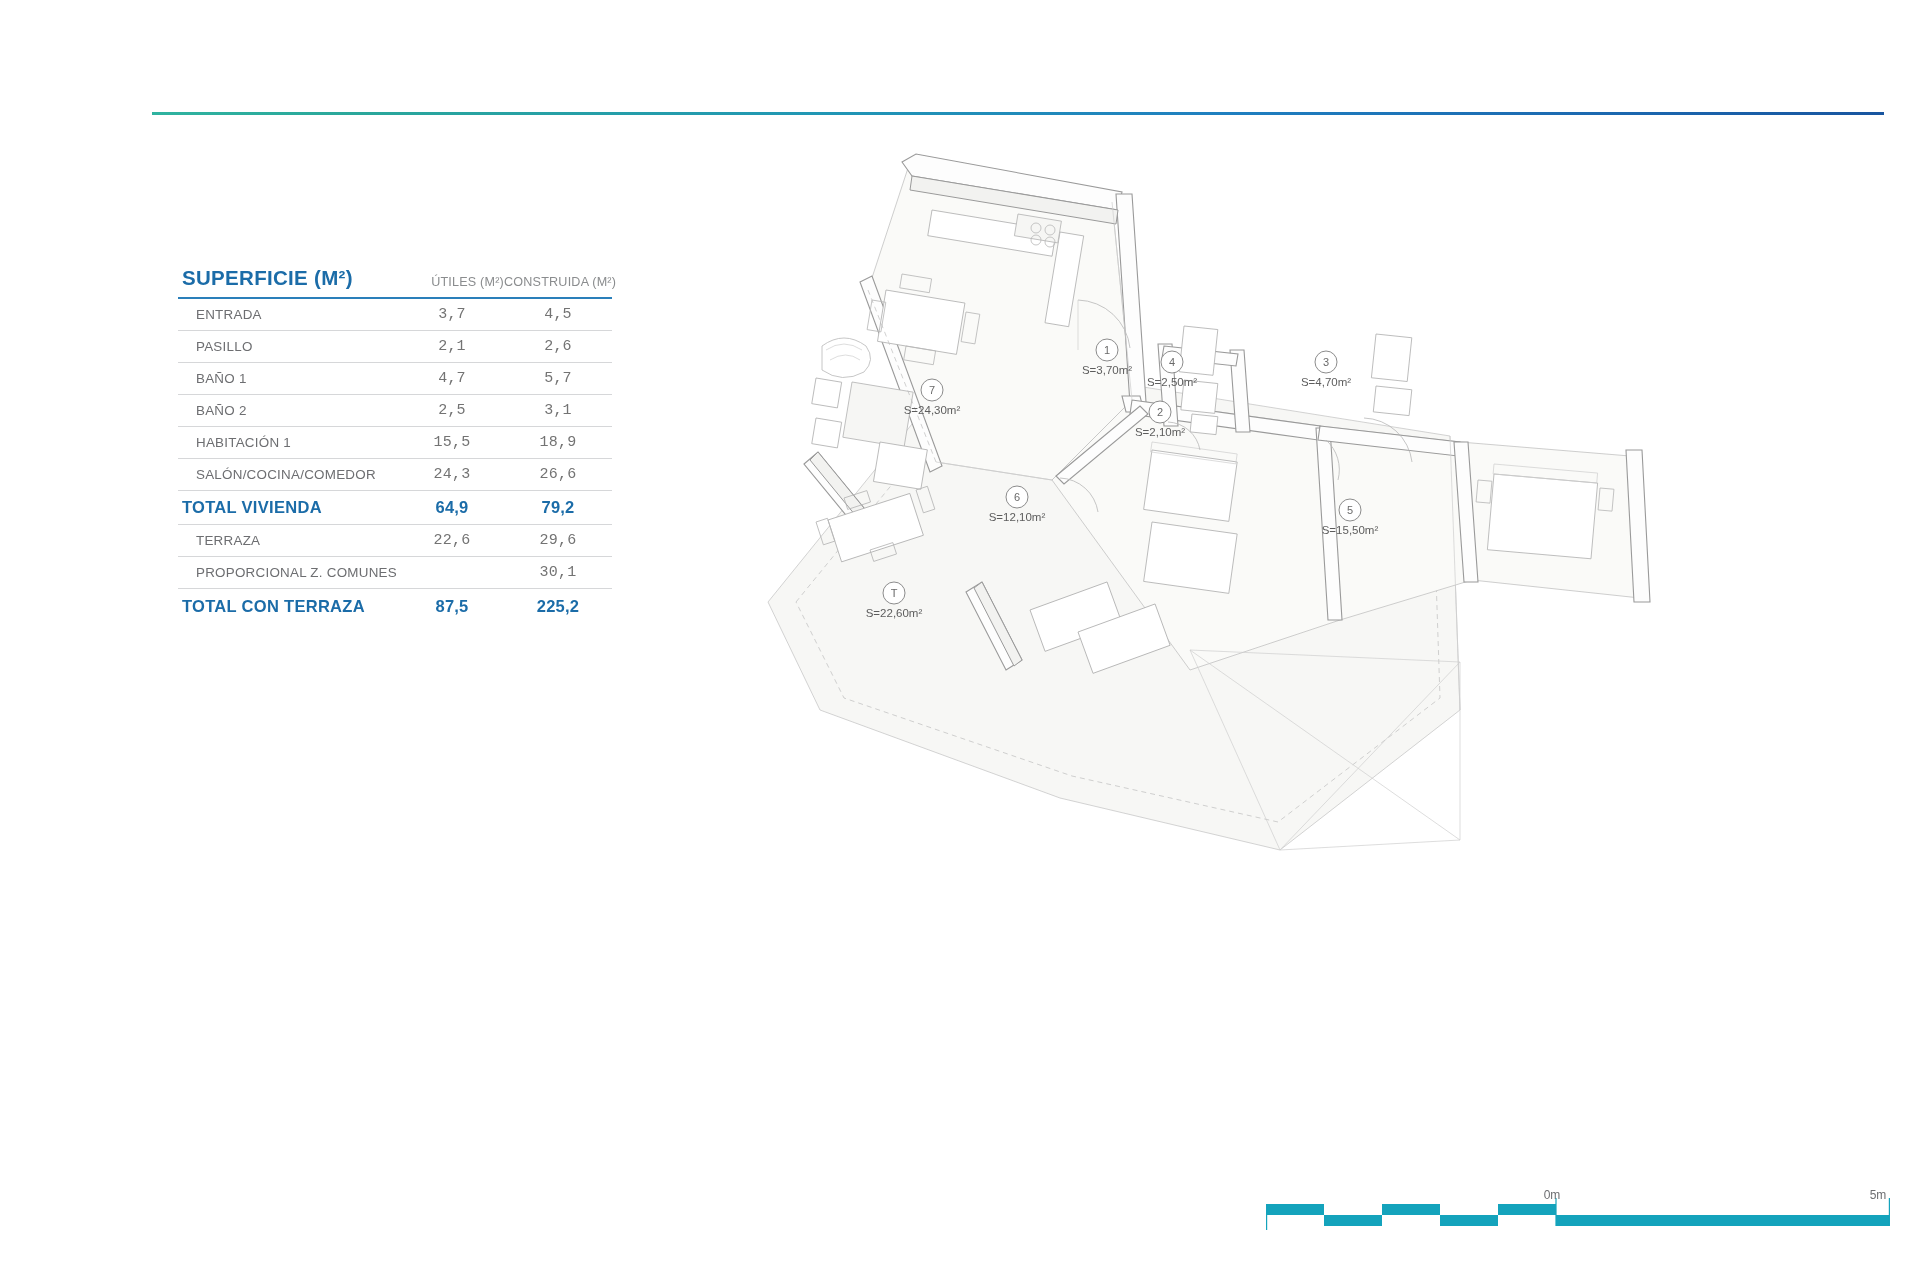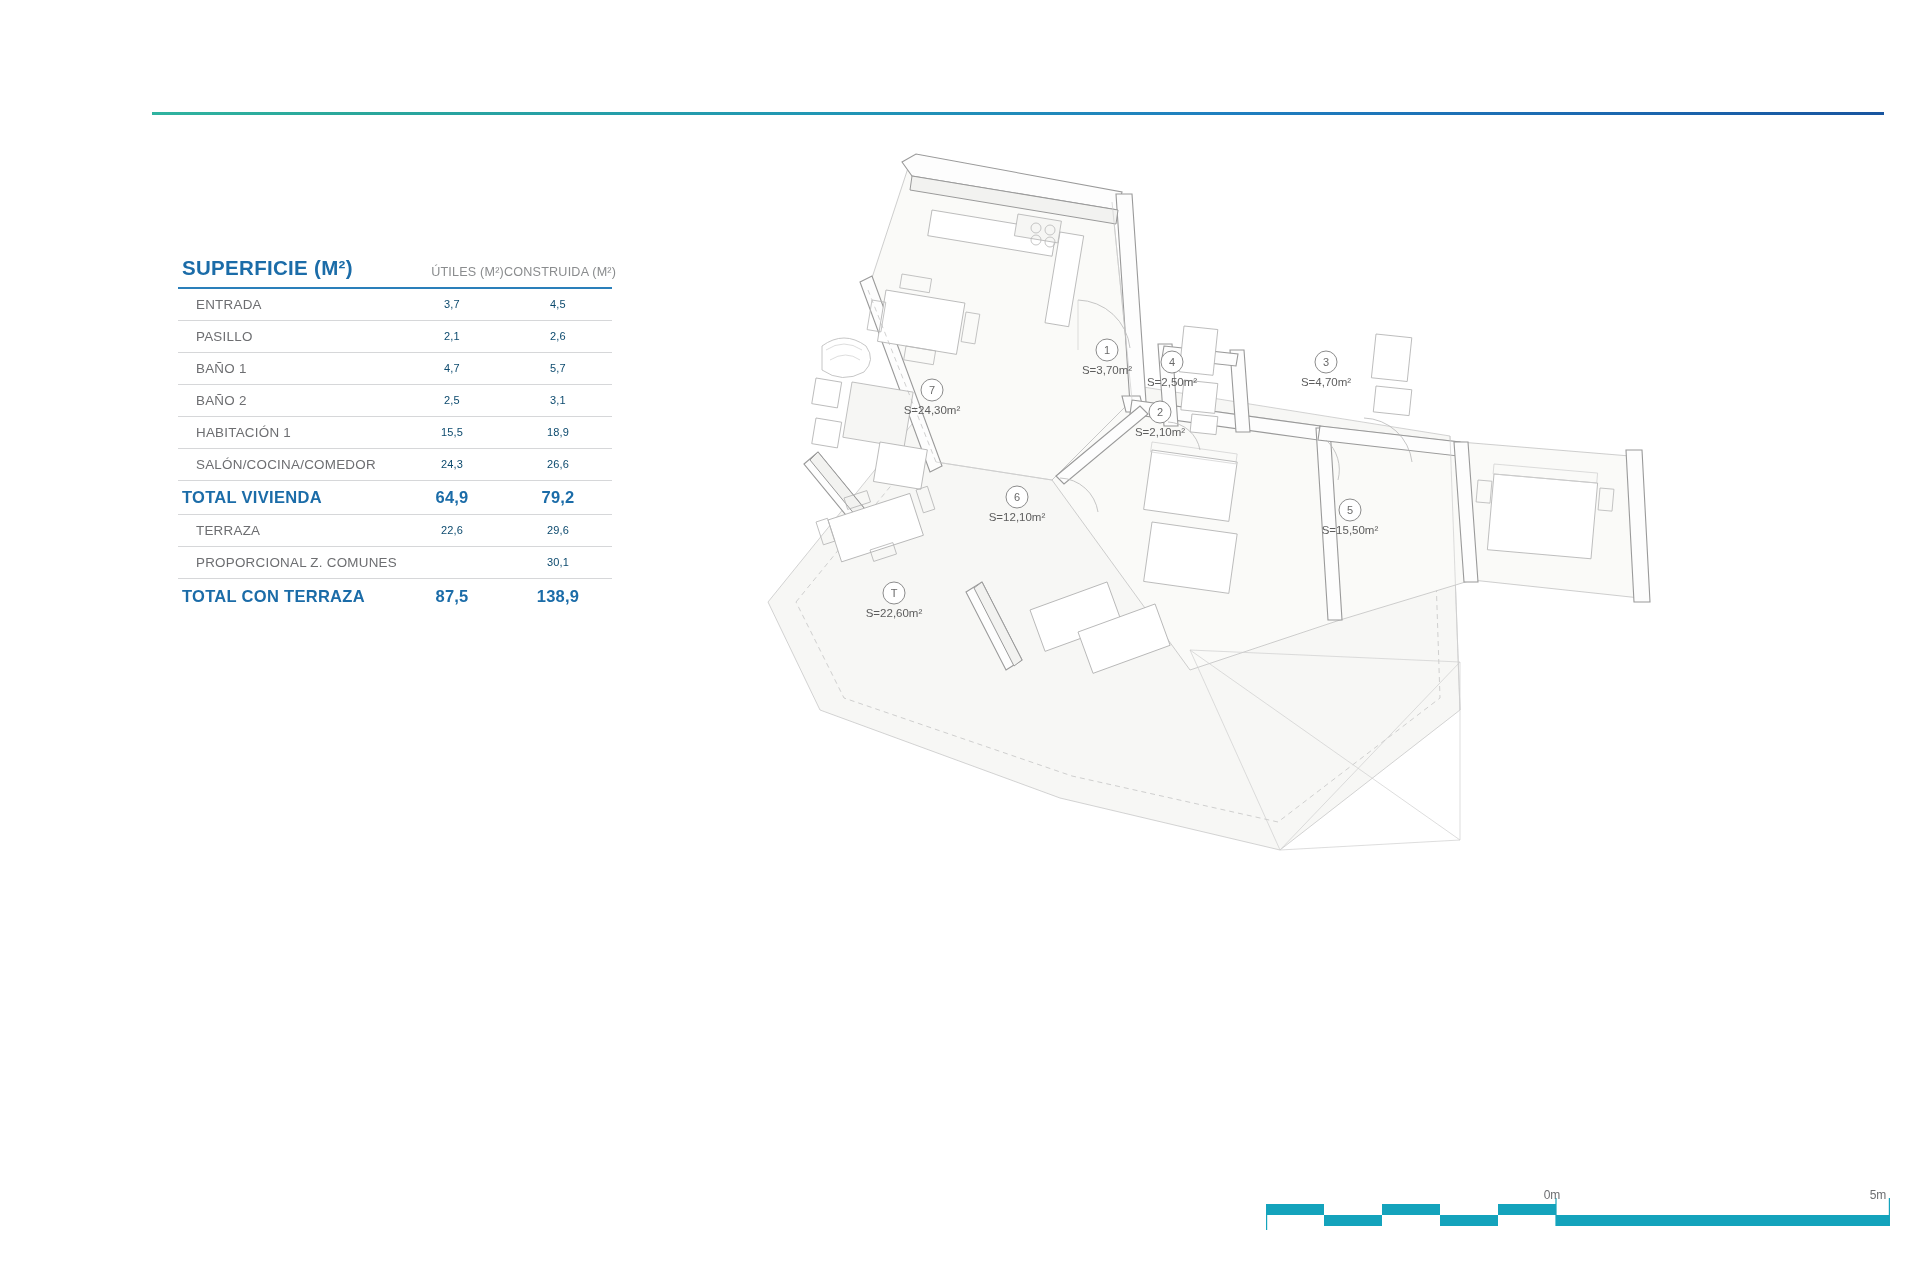--- a/index.html
+++ b/index.html
@@ -37,21 +37,21 @@
     position: absolute;
     left: 152px; top: 112px;
     width: 1732px; height: 3px;
     background: linear-gradient(to right,
         #2fb3a0 0%, #2aa79b 12%, #2197b4 38%, #1f7fc0 62%, #1b66ae 86%, #18559f 100%);
   }
 
   
   .table-wrap {
     position: absolute;
-    left: 178px; top: 256px;
+    left: 178px; top: 266px;
     width: 434px;
   }
   table.surface {
     border-collapse: collapse;
     width: 434px;
     table-layout: fixed;
   }
   table.surface col.c-name { width: 222px; }
   table.surface col.c-util { width: 104px; }
   table.surface col.c-cons { width: 108px; }
@@ -86,24 +86,25 @@
     height: 32px;
   }
   td.name {
     font-size: 13.4px;
     color: #6d6e71;
     padding-left: 18px;
     letter-spacing: .25px;
     white-space: nowrap;
   }
   td.num {
-    font-size: 11px;
-    color: #0c4a6e;
+    font-size: 15px;
+    color: #737373;
     text-align: center;
     letter-spacing: .2px;
+    font-family: Liberation Mono, monospace;
   }
 
   tr.total td {
     border-bottom: 1px solid #d6d7d9;
     height: 34px;
   }
   tr.total td.name {
     font-family: "Liberation Sans Narrow", "Liberation Sans", sans-serif;
     font-stretch: condensed;
     font-weight: bold;
@@ -246,21 +247,21 @@
         </tr>
         <tr class="r">
           <td class="name">PROPORCIONAL Z. COMUNES</td>
           <td class="num"></td>
           <td class="num">30,1</td>
         </tr>
 
         <tr class="grand">
           <td class="name">TOTAL CON TERRAZA</td>
           <td class="num">87,5</td>
-          <td class="num">138,9</td>
+          <td class="num">225,2</td>
         </tr>
       </tbody>
     </table>
   </div>
 
   <div class="plan">
     <svg viewBox="0 0 1130 820" xmlns="http://www.w3.org/2000/svg">
       <defs>
         <style>
           .wall  { fill:#fdfdfd; stroke:#9a9a9a; stroke-width:1.1; }

